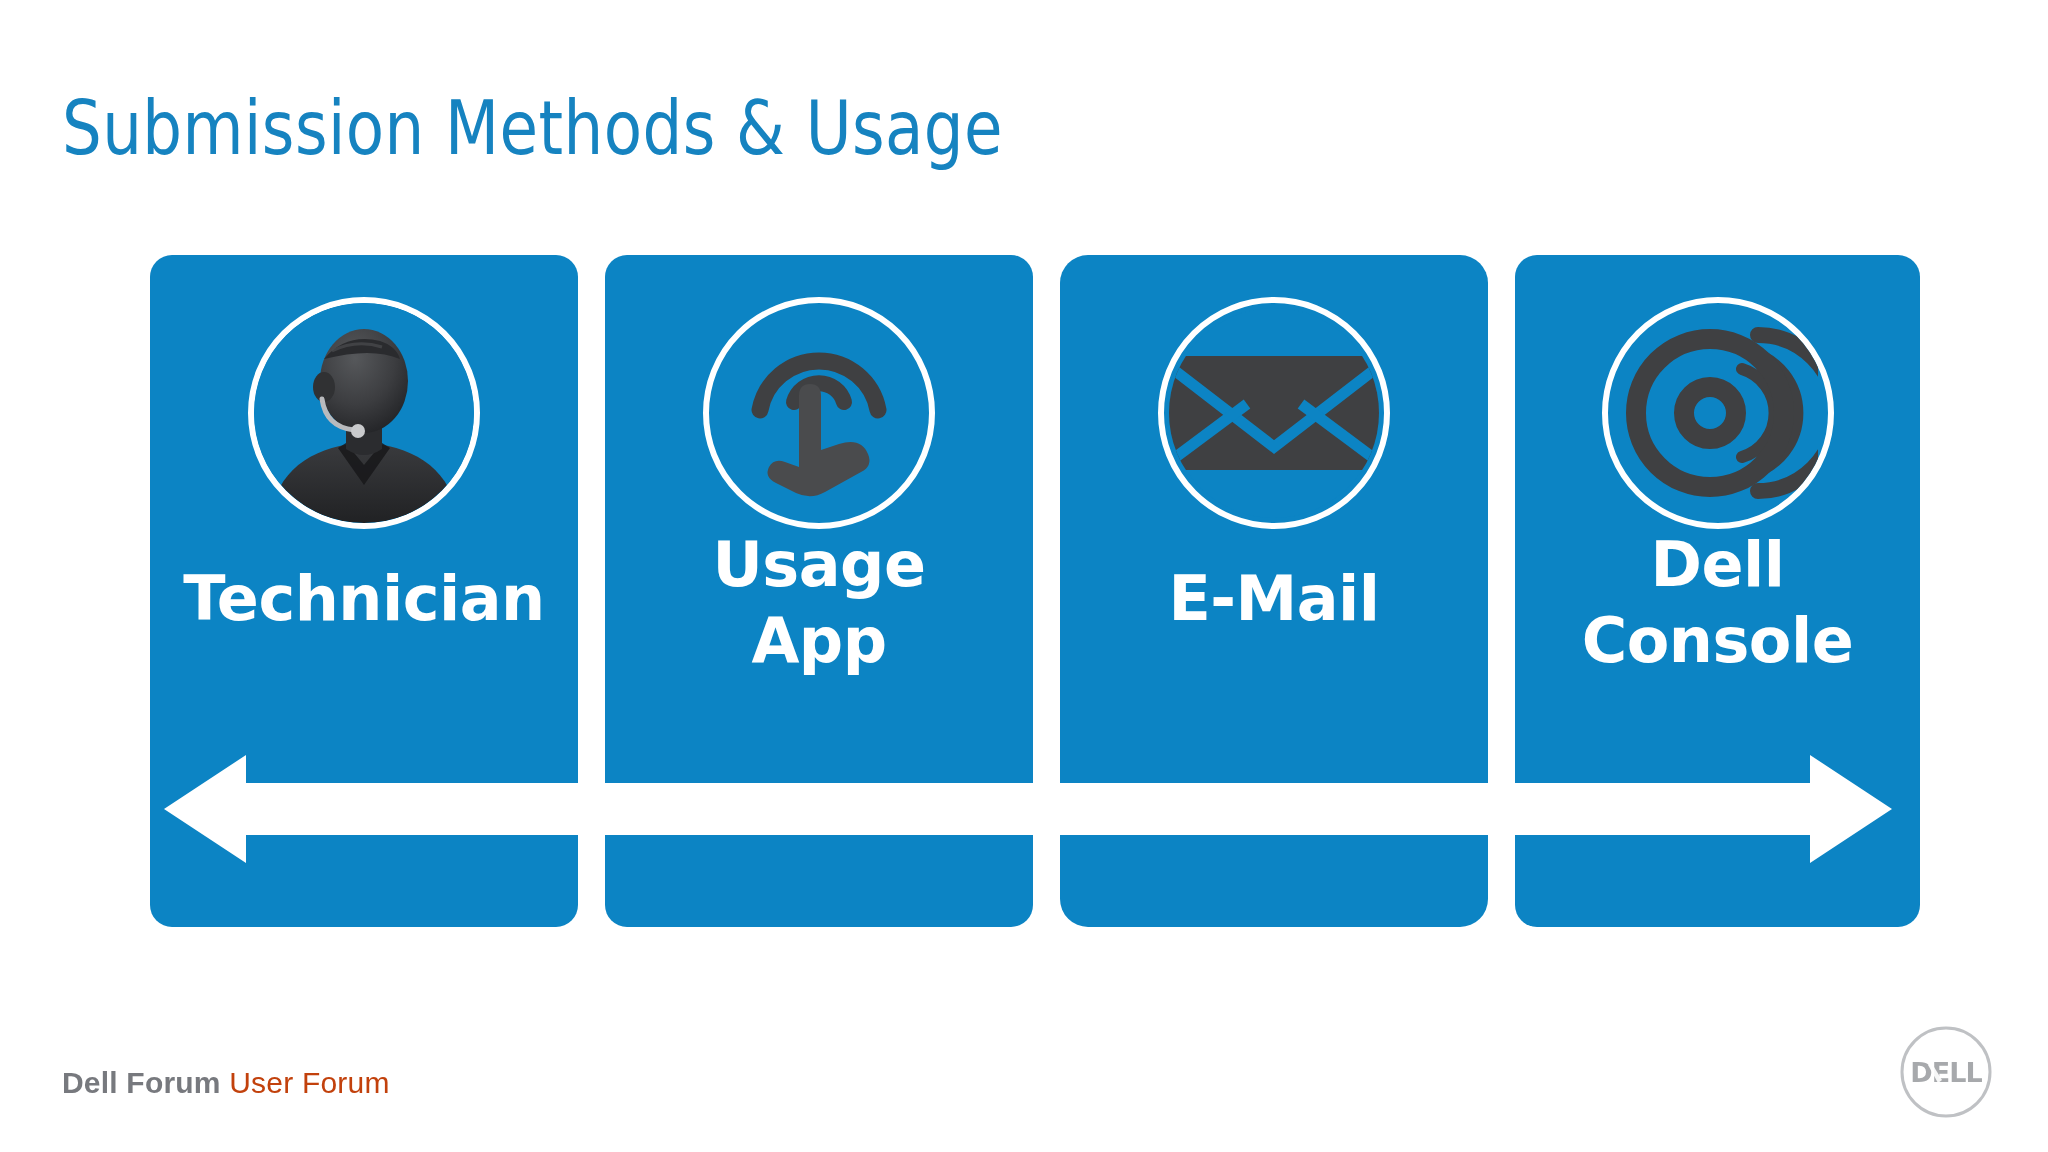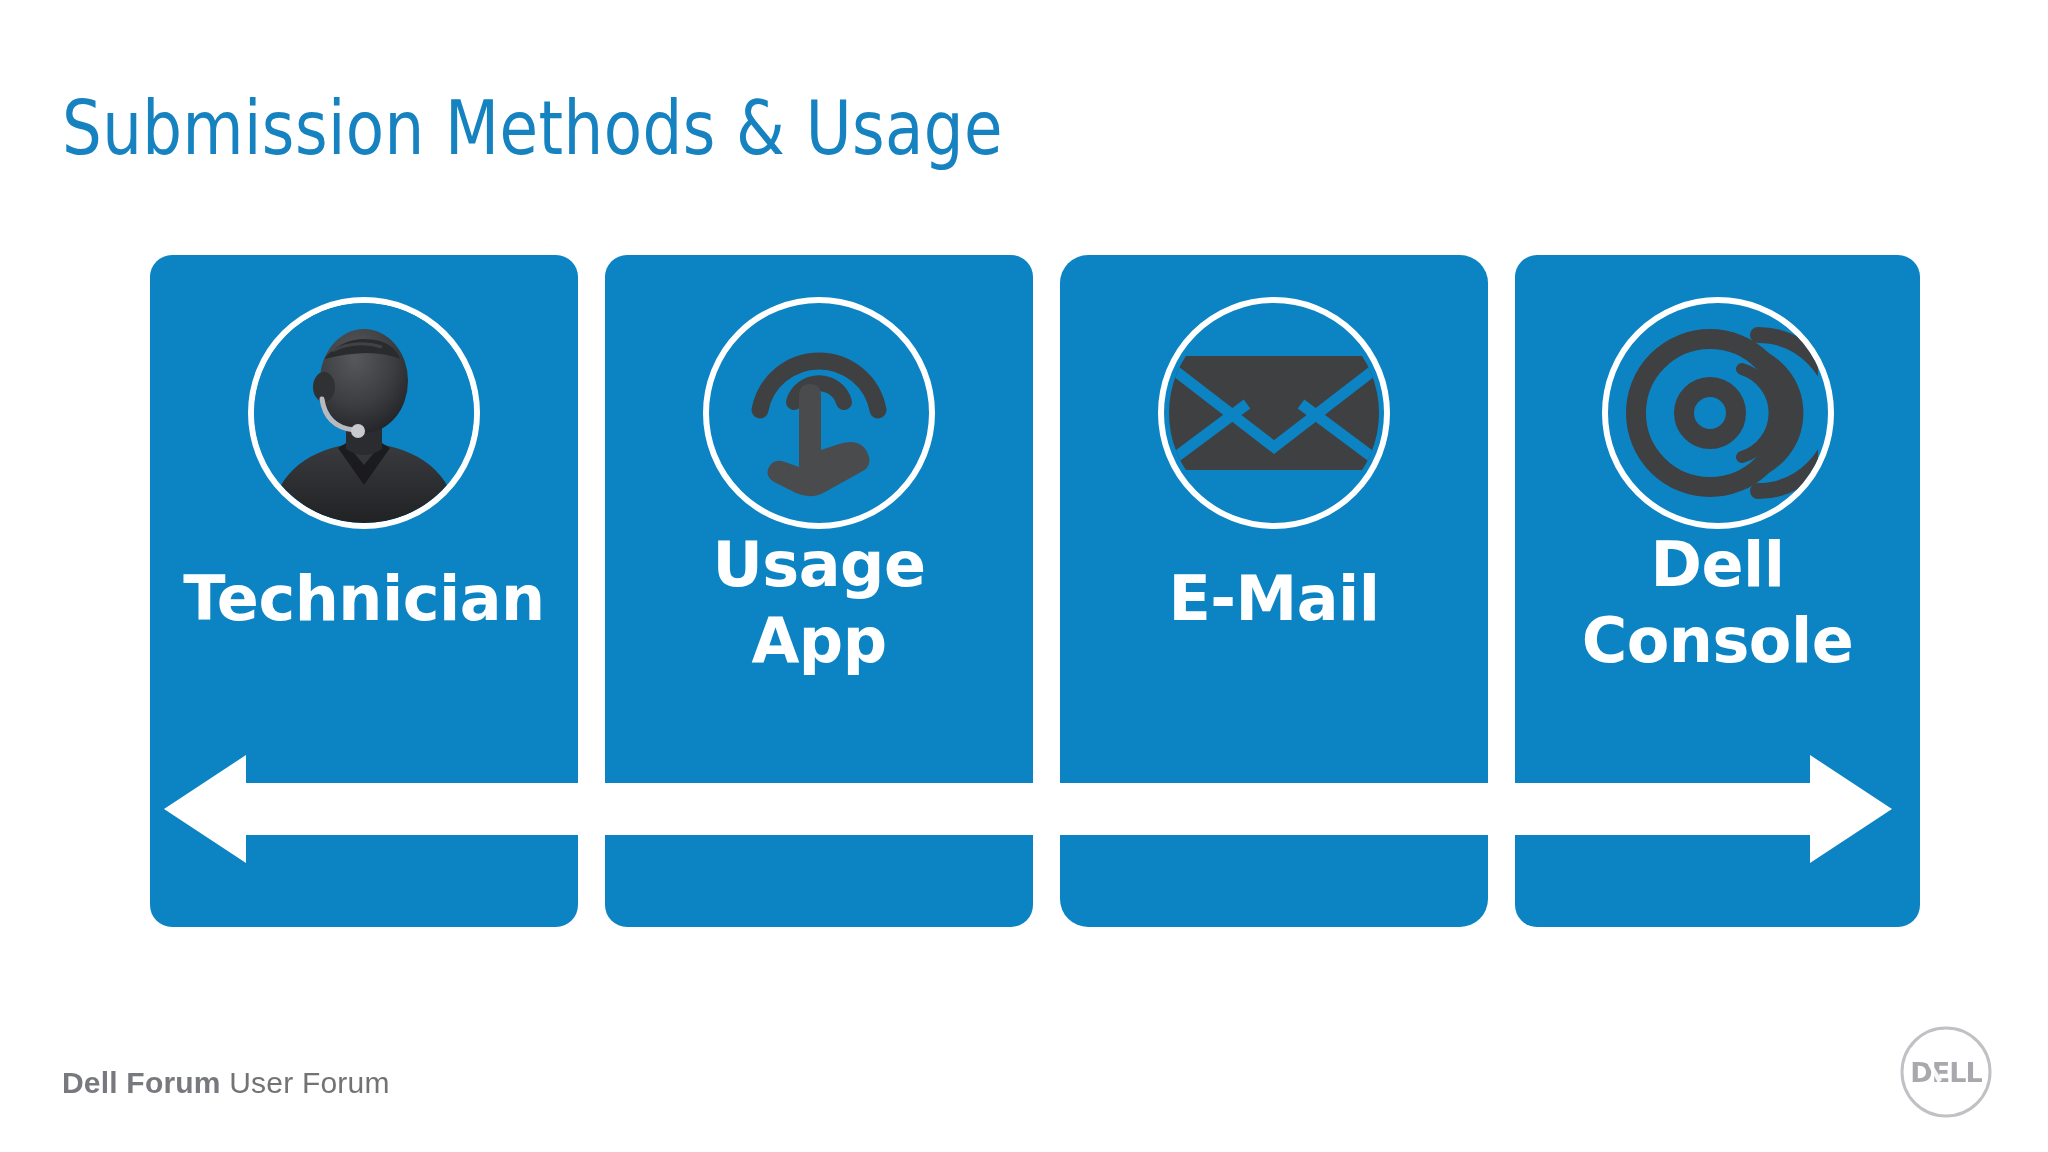--- a/index.html
+++ b/index.html
@@ -85,21 +85,21 @@
   
   .footer{
     position:absolute;
     left:62px; bottom:52px;
     font-size:30px;
     color:#8c8f94;
     letter-spacing:0.2px;
     white-space:nowrap;
   }
   .footer b{color:#77797e;font-weight:bold;}
-  .footer span.light{color:#737373;font-weight:normal;}
+  .footer span.light{color:#c2410c;font-weight:normal;}
 
   .dell-logo{
     position:absolute;
     right:54px; bottom:32px;
     width:96px;height:96px;
   }
   .dell-logo svg{display:block;}
 </style>
 </head>
 <body>

